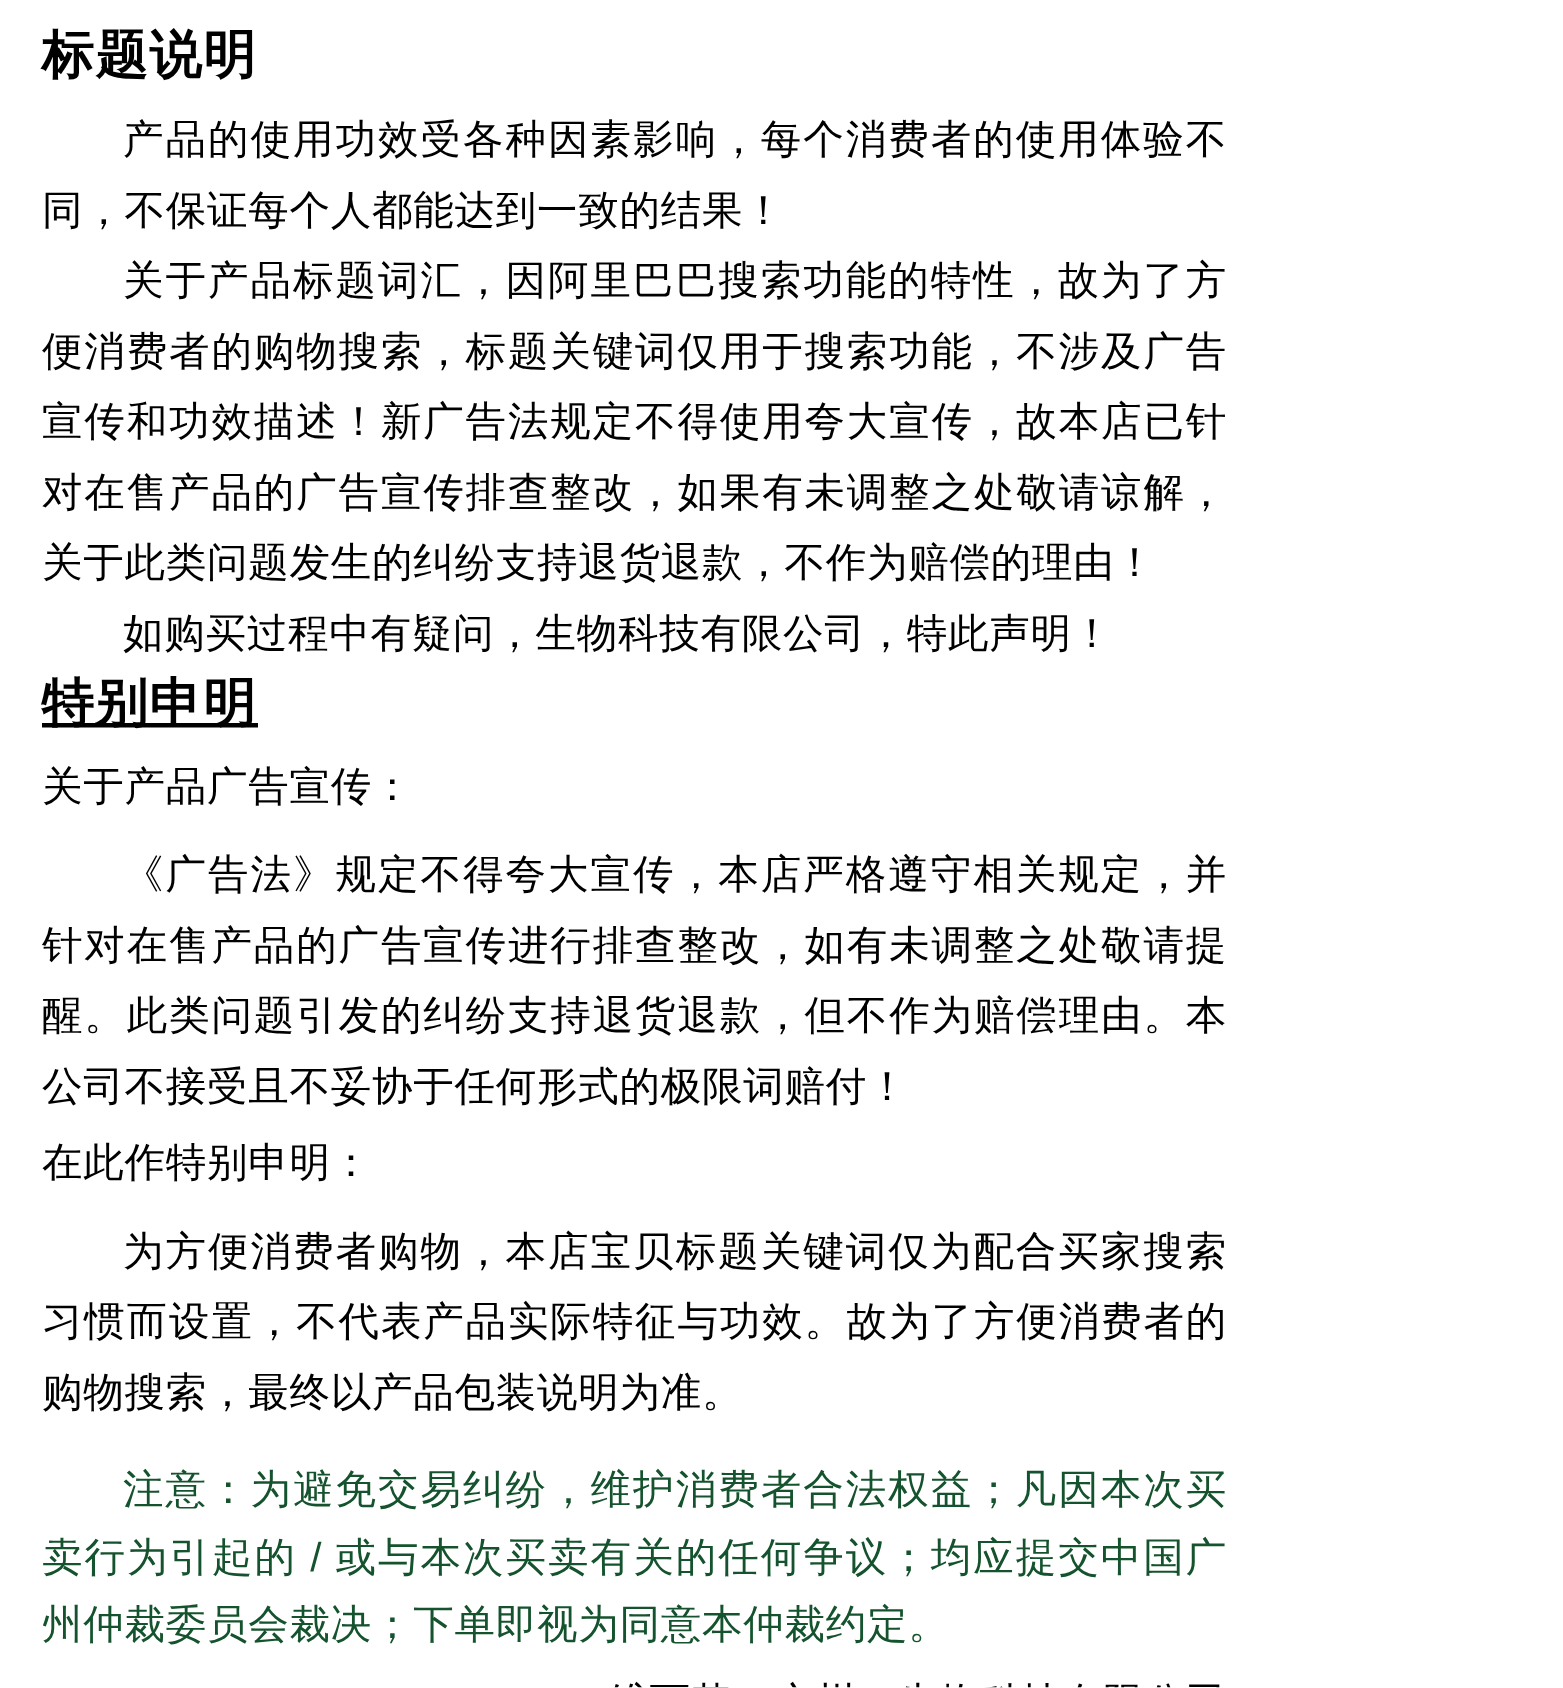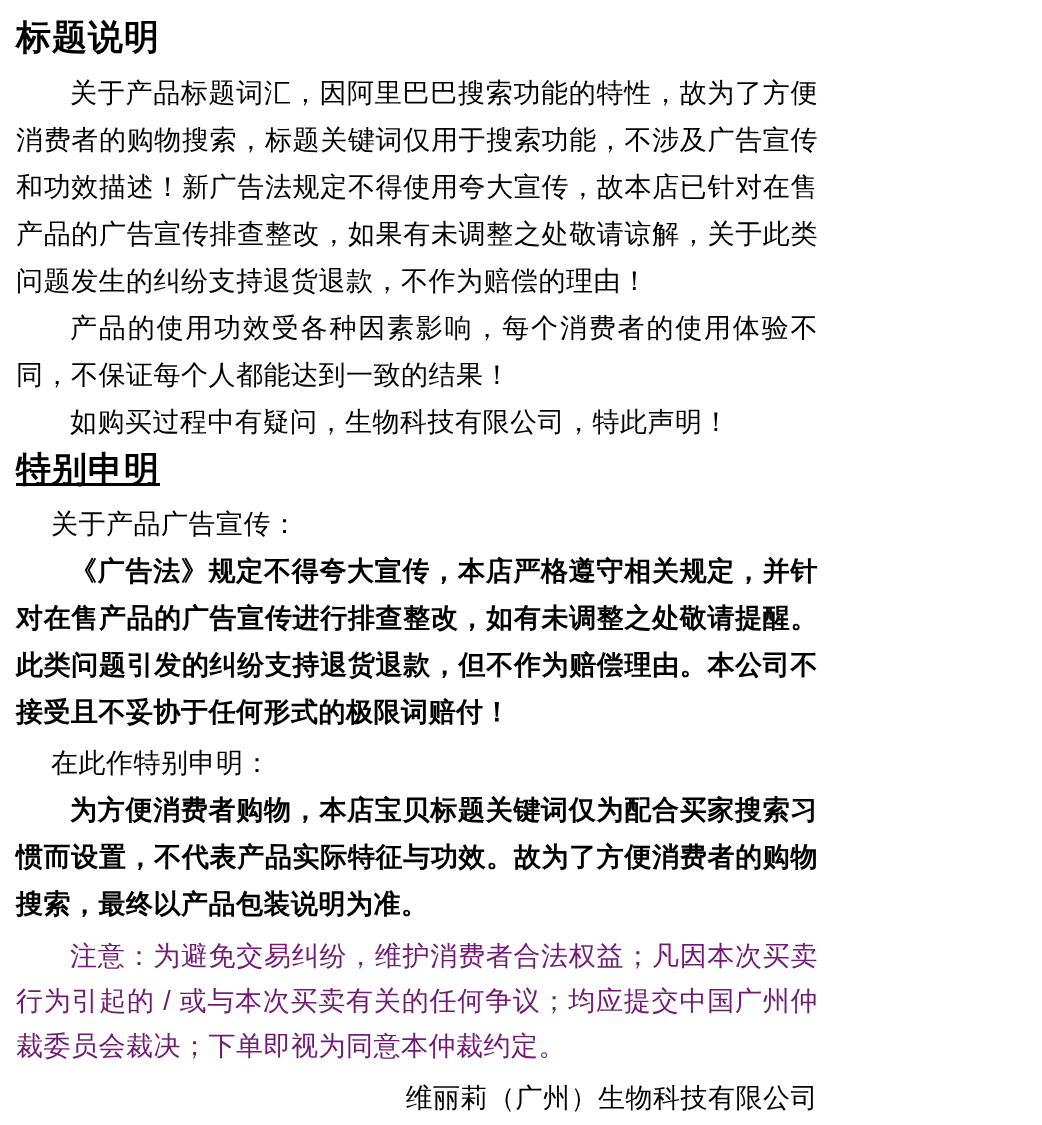--- a/index.html
+++ b/index.html
@@ -5,21 +5,21 @@
   html, body {
     margin: 0;
     padding: 0;
     background: #ffffff;
   }
   .page {
     position: relative;
     width: 848px;
     height: 1125px;
     box-sizing: border-box;
-    padding: 14px 30px 0 16px;
+    padding: 14px 30px 0 28px;
     background: #ffffff;
     color: #000000;
     font-family: "Liberation Sans", "DejaVu Sans", sans-serif;
     overflow: hidden;
   }
   .section-heading {
     font-size: 35px;
     font-weight: 700;
     line-height: 1.3;
     letter-spacing: 1px;
@@ -34,47 +34,45 @@
     line-height: 47px;
     letter-spacing: 0.5px;
     margin: 0;
     text-align: justify;
   }
   .indent {
     text-indent: 2em;
   }
   .sub-label {
     margin-top: 4px;
-    margin-left: 35px;
   }
   .para.spaced {
-    margin-top: 0;
-    font-weight: bold;
+    margin-top: 12px;
   }
   .warning {
-    color: #701a75;
+    color: #14532d;
     line-height: 45px;
-    margin-top: 6px;
+    margin-top: 19px;
   }
   .company-line {
     text-align: right;
     text-indent: 0;
     margin-top: 6px;
   }
 </style>
 </head>
 <body>
 
 <div class="page">
 
   <div class="section-heading">标题说明</div>
 
+  <p class="para indent">产品的使用功效受各种因素影响，每个消费者的使用体验不同，不保证每个人都能达到一致的结果！</p>
+
   <p class="para indent">关于产品标题词汇，因阿里巴巴搜索功能的特性，故为了方便消费者的购物搜索，标题关键词仅用于搜索功能，不涉及广告宣传和功效描述！新广告法规定不得使用夸大宣传，故本店已针对在售产品的广告宣传排查整改，如果有未调整之处敬请谅解，关于此类问题发生的纠纷支持退货退款，不作为赔偿的理由！</p>
-
-  <p class="para indent">产品的使用功效受各种因素影响，每个消费者的使用体验不同，不保证每个人都能达到一致的结果！</p>
 
   <p class="para indent">如购买过程中有疑问，生物科技有限公司，特此声明！</p>
 
   <div class="section-heading second">特别申明</div>
 
 
   <p class="para sub-label">关于产品广告宣传：</p>
 
   <p class="para indent spaced">《广告法》规定不得夸大宣传，本店严格遵守相关规定，并针对在售产品的广告宣传进行排查整改，如有未调整之处敬请提醒。此类问题引发的纠纷支持退货退款，但不作为赔偿理由。本公司不接受且不妥协于任何形式的极限词赔付！</p>
 

